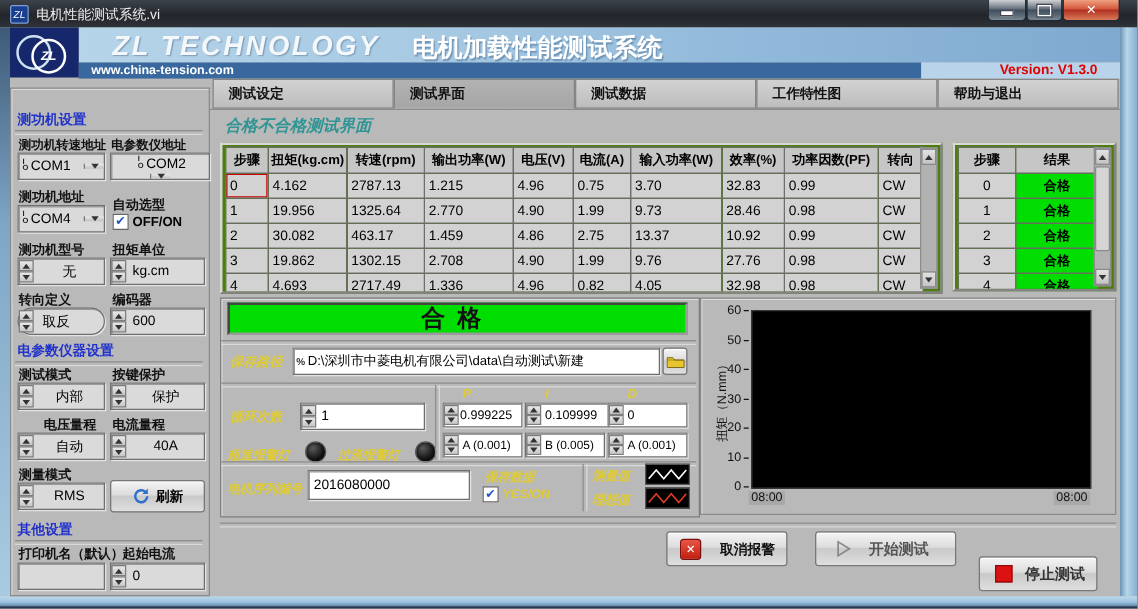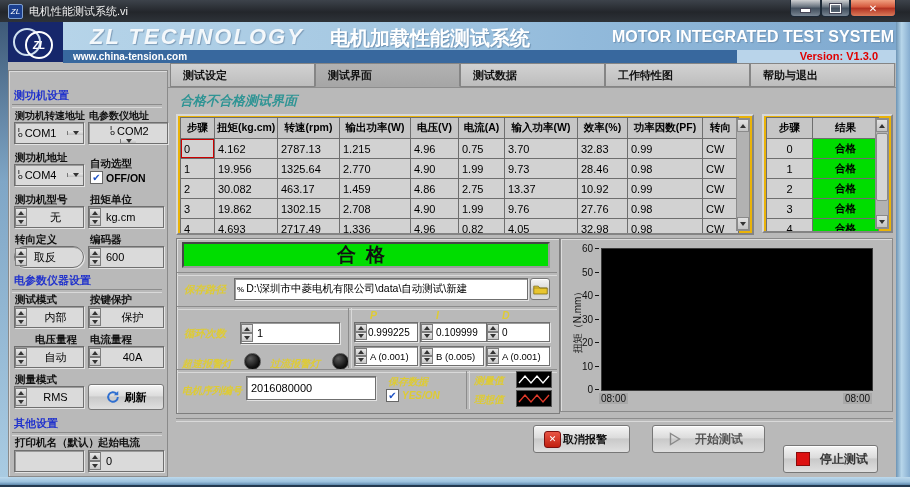--- a/index.html
+++ b/index.html
@@ -68,21 +68,21 @@
     display:flex;align-items:center;justify-content:center;}
   .tri-up{width:0;height:0;border-left:3px solid transparent;border-right:3px solid transparent;border-bottom:4px solid #333;}
   .tri-down{width:0;height:0;border-left:3px solid transparent;border-right:3px solid transparent;border-top:4px solid #333;}
   .chk{display:flex;align-items:center;gap:3px;font-size:10.5px;font-weight:bold;}
   .chkbox{width:11px;height:11px;background:#fff;border:1px solid #666;display:flex;align-items:center;
     justify-content:center;font-size:10px;color:#1f52c4;line-height:10px;}
   .btn{background:linear-gradient(180deg,#f5f5f5,#dcdcdc 45%,#c9c9c9 50%,#dfdfdf);
     border:1px solid #777;border-radius:3px;box-shadow:inset 0 1px 0 #fff;
     display:flex;align-items:center;box-sizing:border-box;}
   
-  .tbl-wrap{background:#eab308;border:2px outset #d8d8d8;box-sizing:border-box;overflow:hidden;}
+  .tbl-wrap{background:#4d7c0f;border:2px outset #d8d8d8;box-sizing:border-box;overflow:hidden;}
   table.grid{border-collapse:collapse;table-layout:fixed;position:absolute;left:2px;top:1px;}
   table.grid th{background:#c6c6c6;font-size:10.5px;font-weight:bold;height:20px;
     border:1px solid #6e6e6e;padding:0 2px;overflow:hidden;white-space:nowrap;}
   table.grid td{background:#d2d2d2;font-size:11px;height:19px;border:1px solid #6e6e6e;
     padding:0 3px;overflow:hidden;white-space:nowrap;}
   #main-table tbody tr:first-child td:first-child{box-shadow:inset 0 0 0 1px #cc0000;}
   .results td.step{text-align:center;}
   .results th{height:20px;}
   .results td{height:20px;}
   .results td.pass{background:#00dd00;text-align:center;font-weight:bold;font-size:10.5px;}
@@ -132,21 +132,20 @@
   <div class="abs frame-right"></div>
   <div class="abs frame-bottom"></div>
 
   <div class="abs band"></div>
   <div class="abs logo">
     <div class="c1"></div>
     <div class="c2">ZL</div>
   </div>
   <div class="abs brand">ZL TECHNOLOGY</div>
   <div class="abs title-cn">电机加载性能测试系统</div>
-  <div class="abs title-en">MOTOR INTEGRATED TEST SYSTEM</div>
   <div class="abs strip-dark">www.china-tension.com</div>
   <div class="abs strip-light">Version: V1.3.0</div>
 
   <div class="abs tabbar">
     <div class="tab" style="left:162px;">测试设定</div>
     <div class="tab active" style="left:307px;">测试界面</div>
     <div class="tab" style="left:452px;">测试数据</div>
     <div class="tab" style="left:597px;">工作特性图</div>
     <div class="tab" style="left:742px;">帮助与退出</div>
   </div>
@@ -638,21 +637,21 @@
     </div>
     <div class="abs" style="left:40px;top:9px;width:270px;height:141px;background:#000;border:1px solid #3a3a3a;"></div>
     <div class="abs xlab" style="left:38px;top:154px;">08:00</div>
     <div class="abs xlab" style="left:282px;top:154px;">08:00</div>
   </div>
 
   <div class="abs hline" style="left:176px;top:418px;width:717px;"></div>
 
   <div class="abs btn" style="left:533px;top:425px;width:97px;height:28px;">
     <span style="width:15px;height:15px;margin-left:10px;border-radius:3px;border:1px solid #7a1010;background:linear-gradient(180deg,#e85545,#c11f10);display:flex;align-items:center;justify-content:center;color:#fff;font-size:9px;font-weight:bold;">✕</span>
-    <span style="margin-left:2px;font-size:11px;font-weight:bold;color:#111;">取消报警</span>
+    <span style="margin-left:15px;font-size:11px;font-weight:bold;color:#111;">取消报警</span>
   </div>
   <div class="abs btn" style="left:652px;top:425px;width:113px;height:28px;">
     <svg width="12" height="14" viewBox="0 0 12 14" style="margin-left:16px;">
         <path d="M1.5 1.5 L10.5 7 L1.5 12.5 Z" fill="none" stroke="#8a8a8a" stroke-width="1.4"></path>
       </svg>
     <span style="margin-left:14px;font-size:12px;font-weight:bold;color:#555;">开始测试</span>
   </div>
   <div class="abs btn" style="left:783px;top:445px;width:95px;height:28px;">
     <span style="width:12px;height:12px;margin-left:12px;background:#dd1111;border:1px solid #8a0b0b;"></span>
     <span style="margin-left:10px;font-size:12px;font-weight:bold;color:#333;">停止测试</span>

